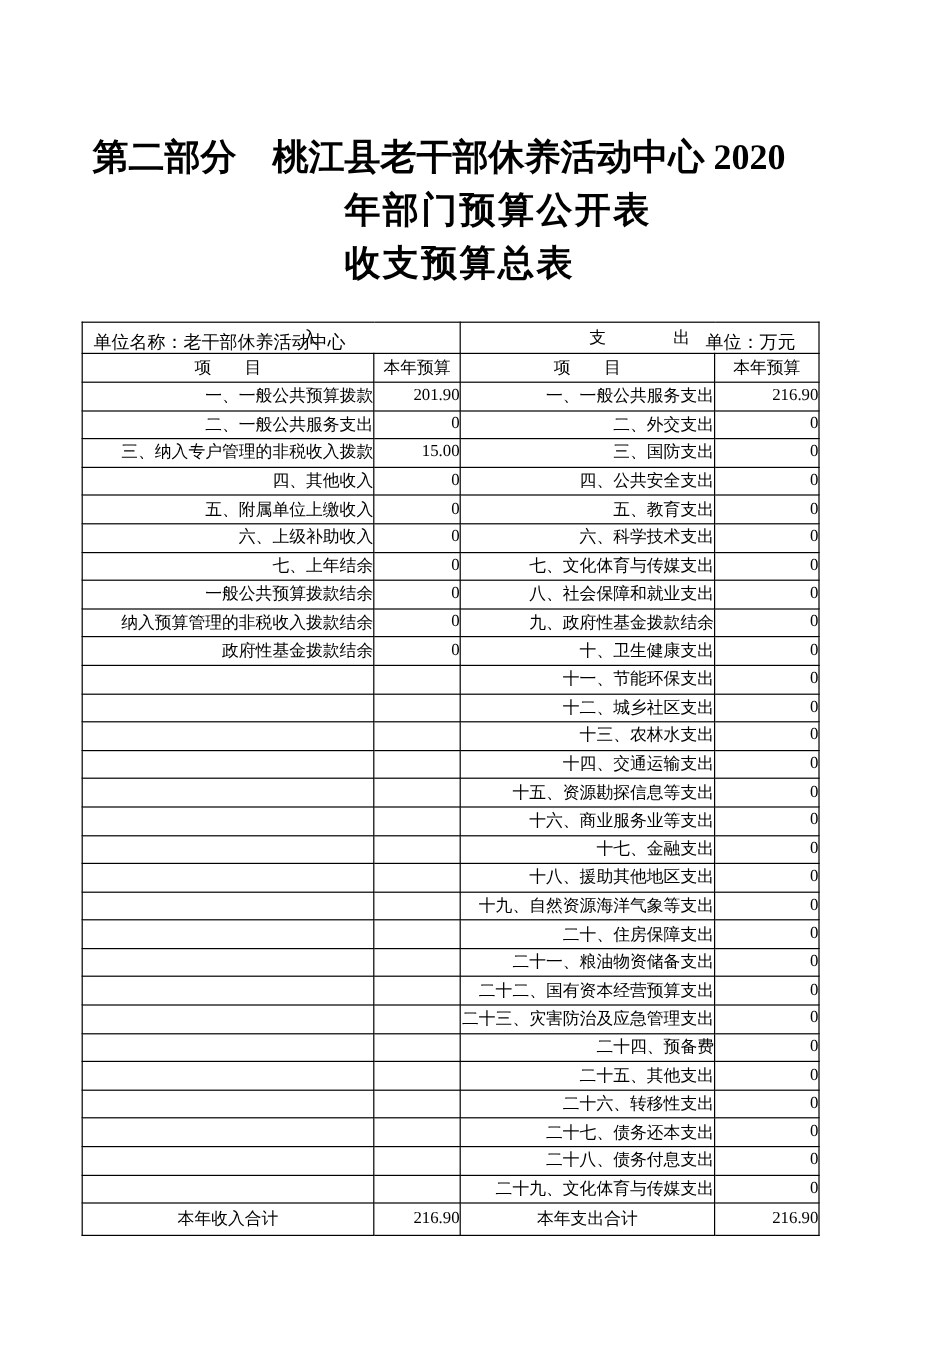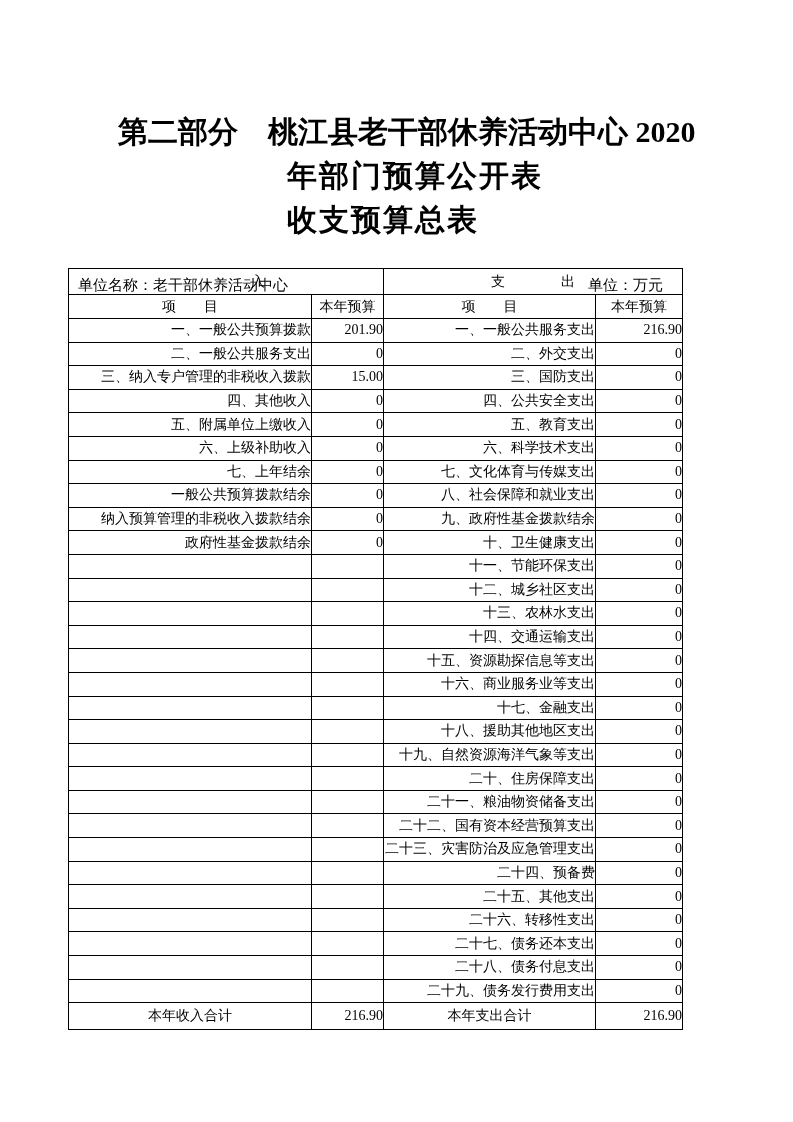--- a/index.html
+++ b/index.html
@@ -1,21 +1,21 @@
 <!DOCTYPE html>
 <html><head>
 <meta charset="utf-8">
 <style>
   html,body{margin:0;padding:0;background:#ffffff;}
   .page{
     position:relative;width:793px;height:1122px;background:#ffffff;
     font-family:"Liberation Serif","DejaVu Serif",serif;color:#000;overflow:hidden;
   }
   .title-block{position:absolute;top:110px;left:0;font-weight:bold;font-size:30px;line-height:44px;white-space:nowrap;}
-  .title-line1{margin-left:118px;}
+  .title-line1{margin-left:77px;}
   .title-line2,.title-line3{margin-left:287px;letter-spacing:2px;}
   .meta-row{
     position:absolute;top:246px;left:68px;width:614px;font-size:15px;
     display:flex;justify-content:space-between;align-items:flex-end;
   }
   .meta-left{margin-left:10px;}
   .meta-right{padding-right:19px;margin-top:30px;}
   table.budget{
     position:absolute;top:268px;left:68px;width:614px;
     border-collapse:collapse;table-layout:fixed;font-size:14px;
@@ -234,21 +234,21 @@
         </tr>
         <tr>
           <td class="item"></td>
           <td class="val"></td>
           <td class="item">二十八、债务付息支出</td>
           <td class="val">0</td>
         </tr>
         <tr>
           <td class="item"></td>
           <td class="val"></td>
-          <td class="item">二十九、债务发行费用支出</td>
+          <td class="item">二十九、文化体育与传媒支出</td>
           <td class="val">0</td>
         </tr>
       </tbody>
     <tfoot>
       <tr>
         <td class="total-label">本年收入合计</td>
         <td class="val">216.90</td>
         <td class="total-label">本年支出合计</td>
         <td class="val">216.90</td>
       </tr>

